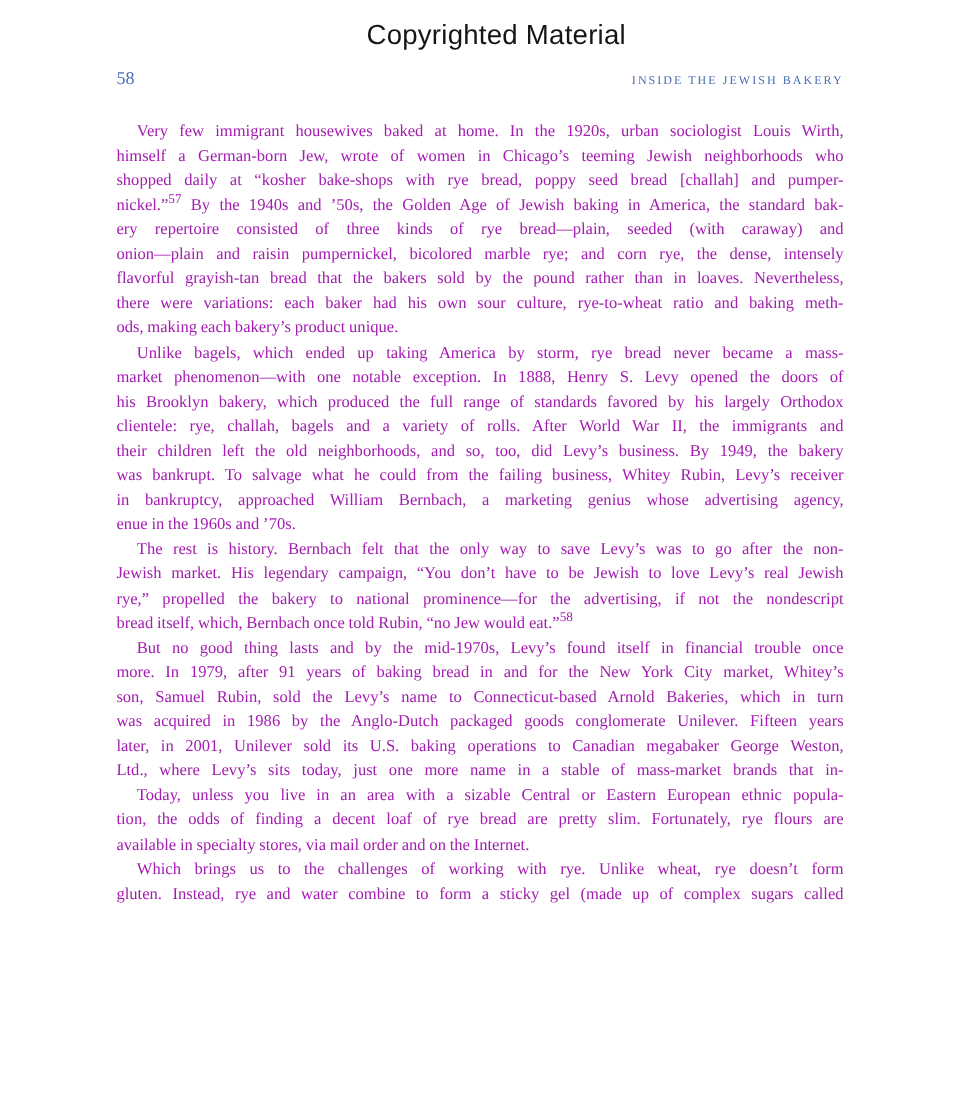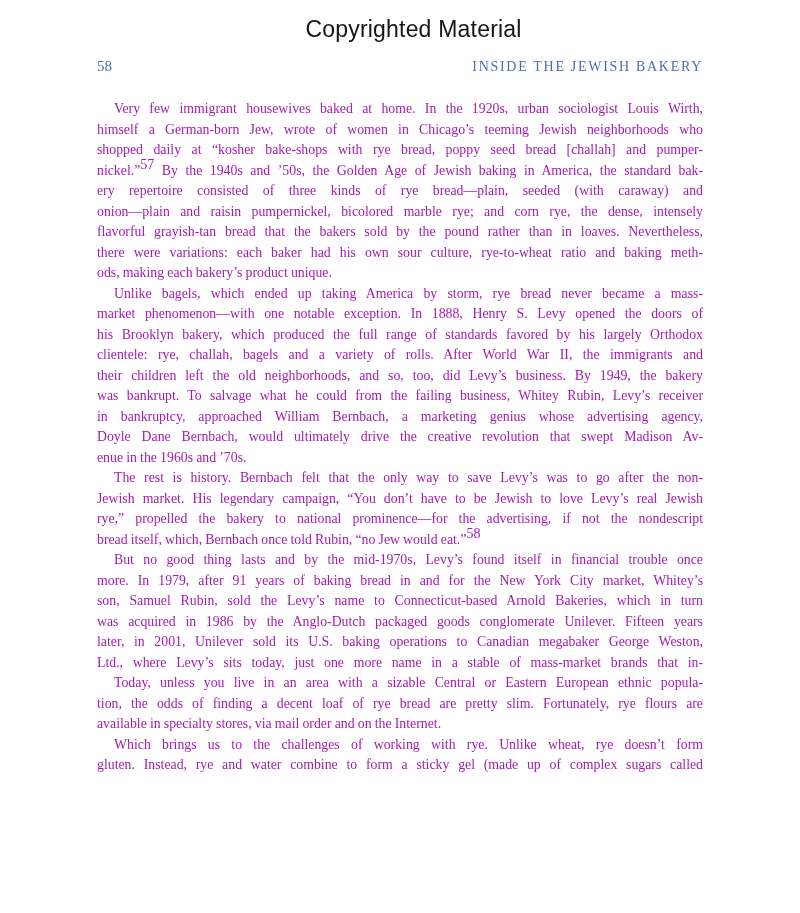--- a/index.html
+++ b/index.html
@@ -30,21 +30,21 @@
     width: 606px;
     display: flex;
     justify-content: space-between;
     align-items: baseline;
     color: #4a6db8;
   }
   .page-number {
     font-size: 15px;
   }
   .book-title {
-    font-size: 14px;
+    font-size: 10px;
     letter-spacing: 1.7px;
     font-variant: small-caps;
     text-transform: uppercase;
   }
   .page-body {
     position: absolute;
     top: 99px;
     left: 97px;
     width: 606px;
     color: #a21caf;
@@ -52,21 +52,21 @@
     line-height: 20.5px;
     word-spacing: -0.3px;
   }
   .line {
     text-align: justify;
     text-align-last: justify;
   }
   .line.first { padding-left: 17px; }
   .line.endline { text-align-last: left; }
   .line sup {
-    font-size: 14px;
+    font-size: 11px;
     line-height: 0;
     vertical-align: super;
   }
 </style>
 </head>
 <body>
 
 <div class="page">
   <div class="copyright-banner">Copyrighted Material</div>
 
@@ -88,21 +88,20 @@
         <div class="line endline">ods, making each bakery’s product unique.</div>
       </div>
       <div>
         <div class="line first">Unlike bagels, which ended up taking America by storm, rye bread never became a mass-</div>
         <div class="line">market phenomenon—with one notable exception. In 1888, Henry S. Levy opened the doors of</div>
         <div class="line">his Brooklyn bakery, which produced the full range of standards favored by his largely Orthodox</div>
         <div class="line">clientele: rye, challah, bagels and a variety of rolls. After World War II, the immigrants and</div>
         <div class="line">their children left the old neighborhoods, and so, too, did Levy’s business. By 1949, the bakery</div>
         <div class="line">was bankrupt. To salvage what he could from the failing business, Whitey Rubin, Levy’s receiver</div>
         <div class="line">in bankruptcy, approached William Bernbach, a marketing genius whose advertising agency,</div>
-        <div class="line">Doyle Dane Bernbach, would ultimately drive the creative revolution that swept Madison Av-</div>
         <div class="line endline">enue in the 1960s and ’70s.</div>
       </div>
       <div>
         <div class="line first">The rest is history. Bernbach felt that the only way to save Levy’s was to go after the non-</div>
         <div class="line">Jewish market. His legendary campaign, “You don’t have to be Jewish to love Levy’s real Jewish</div>
         <div class="line">rye,” propelled the bakery to national prominence—for the advertising, if not the nondescript</div>
         <div class="line endline"><span>bread itself, which, Bernbach once told Rubin, “no Jew would eat.”</span><sup>58</sup></div>
       </div>
       <div>
         <div class="line first">But no good thing lasts and by the mid-1970s, Levy’s found itself in financial trouble once</div>

